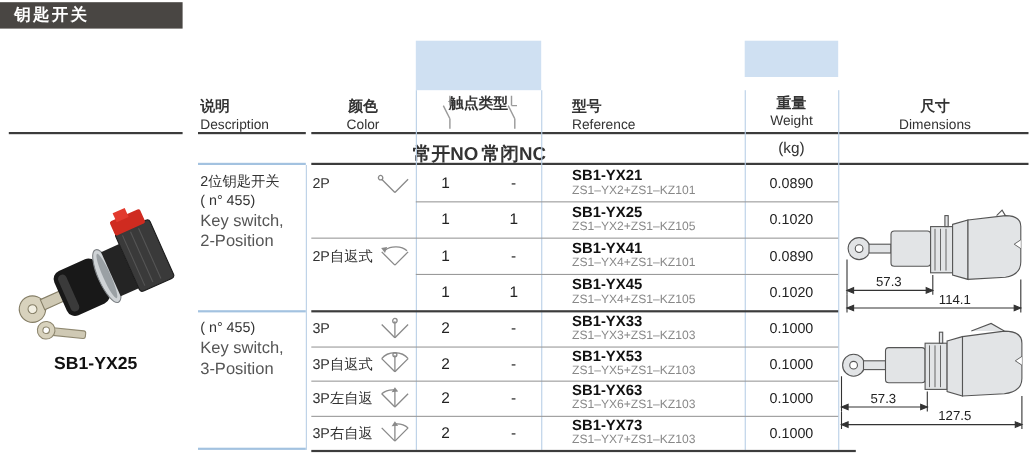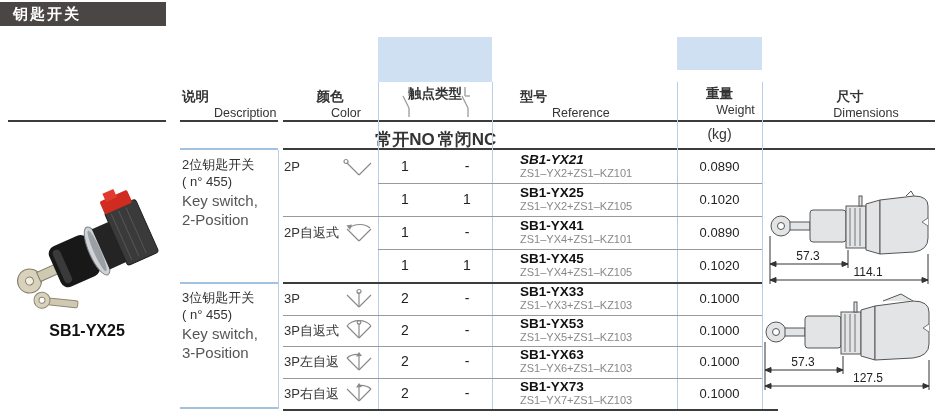--- a/index.html
+++ b/index.html
@@ -10,21 +10,21 @@
   #title-dark{left:0;top:2px;width:166px;height:24px;background:#494643;color:#fff;
     font-size:15px;font-weight:700;line-height:24px;padding-left:13px;box-sizing:border-box;letter-spacing:2px;}
   #title-blue{left:178px;top:2px;width:762px;height:24px;background:#8ab0dd;color:#fff;
     font-size:13.5px;font-weight:700;line-height:24px;padding-left:9px;box-sizing:border-box;}
   .hline{height:2px;background:#3c3c3c;}
   .hline-thin{height:1px;background:#9a9a9a;}
   .hline-blue{height:2px;background:#a3c2e0;}
   .vline{width:1px;background:#b9cfe6;}
   .bluecell{background:#cfe0f2;}
   .hdr{font-size:13.5px;line-height:1.25;}
-  .hdr .en{font-size:12.5px;margin-left:32px;}
+  .hdr .en{font-size:12.5px;}
   .center{text-align:center;}
   .subhdr{font-size:17px;color:#333;font-weight:600;text-align:center;}
   .cellval{font-size:14px;color:#222;text-align:center;}
   .refname{font-size:13.5px;font-weight:700;color:#111;line-height:1.15;}
   .refsub{font-size:11px;color:#888;line-height:1.2;}
   .colorlabel{font-size:13px;color:#333;}
   .descblock{font-size:13px;color:#333;line-height:1.3;}
   .descblock .small{font-size:15px;color:#555;}
   #caption{left:8px;top:322px;width:158px;text-align:center;font-size:16px;font-weight:700;color:#111;}
   svg text{font-family:"Liberation Sans","DejaVu Sans",sans-serif;}
@@ -137,21 +137,21 @@
         <div class="small">Key switch,</div>
         <div class="small">2-Position</div>
       </div>
       <div class="colorlabel" style="position: absolute; left: 284px; top: 150px; width: 64px; height: 33px; line-height: 33px;">2P</div>
       <div style="position: absolute; left: 342px; top: 155.5px; width: 34px; height: 22px;"><svg width="34" height="22" viewBox="0 0 34 22">
           <path d="M17,19 L5,7 M17,19 L29,7" fill="none" stroke="#8a8a8a" stroke-width="1.2"></path>
           <circle cx="4" cy="5.5" r="2" fill="none" stroke="#8a8a8a" stroke-width="1.2"></circle>
         </svg></div>
       <div class="cellval" style="position: absolute; left: 374px; top: 150px; width: 62px; height: 33px; line-height: 33px;">1</div>
       <div class="cellval" style="position: absolute; left: 436px; top: 150px; width: 62px; height: 33px; line-height: 33px;">-</div>
-      <div class="refname" style="position: absolute; left: 520px; top: 152px; width: 160px; font-style: italic;">SB1-YX21</div>
+      <div class="refname" style="position: absolute; left: 520px; top: 152px; width: 160px;">SB1-YX21</div>
       <div class="refsub" style="position: absolute; left: 520px; top: 167px; width: 160px;">ZS1–YX2+ZS1–KZ101</div>
       <div class="cellval" style="position: absolute; left: 677px; top: 150px; width: 85px; height: 33px; line-height: 33px; font-size: 13px;">0.0890</div>
       <div class="cellval" style="position: absolute; left: 374px; top: 183px; width: 62px; height: 33px; line-height: 33px;">1</div>
       <div class="cellval" style="position: absolute; left: 436px; top: 183px; width: 62px; height: 33px; line-height: 33px;">1</div>
       <div class="refname" style="position: absolute; left: 520px; top: 185px; width: 160px;">SB1-YX25</div>
       <div class="refsub" style="position: absolute; left: 520px; top: 200px; width: 160px;">ZS1–YX2+ZS1–KZ105</div>
       <div class="cellval" style="position: absolute; left: 677px; top: 183px; width: 85px; height: 33px; line-height: 33px; font-size: 13px;">0.1020</div>
       <div class="hline-thin" style="position: absolute; left: 378px; top: 183px; width: 384px;"></div>
       <div class="colorlabel" style="position: absolute; left: 284px; top: 216px; width: 64px; height: 33px; line-height: 33px;">2P自返式</div>
       <div style="position: absolute; left: 342px; top: 221.5px; width: 34px; height: 22px;"><svg width="34" height="22" viewBox="0 0 34 22">
@@ -165,21 +165,20 @@
       <div class="refsub" style="position: absolute; left: 520px; top: 233px; width: 160px;">ZS1–YX4+ZS1–KZ101</div>
       <div class="cellval" style="position: absolute; left: 677px; top: 216px; width: 85px; height: 33px; line-height: 33px; font-size: 13px;">0.0890</div>
       <div class="hline-thin" style="position: absolute; left: 283px; top: 216px; width: 479px;"></div>
       <div class="cellval" style="position: absolute; left: 374px; top: 249px; width: 62px; height: 33px; line-height: 33px;">1</div>
       <div class="cellval" style="position: absolute; left: 436px; top: 249px; width: 62px; height: 33px; line-height: 33px;">1</div>
       <div class="refname" style="position: absolute; left: 520px; top: 251px; width: 160px;">SB1-YX45</div>
       <div class="refsub" style="position: absolute; left: 520px; top: 266px; width: 160px;">ZS1–YX4+ZS1–KZ105</div>
       <div class="cellval" style="position: absolute; left: 677px; top: 249px; width: 85px; height: 33px; line-height: 33px; font-size: 13px;">0.1020</div>
       <div class="hline-thin" style="position: absolute; left: 378px; top: 249px; width: 384px;"></div>
       <div class="descblock" style="position: absolute; left: 182px; top: 290px; width: 96px;">
-        <div>3位钥匙开关</div>
         <div>( n° 455)</div>
         <div class="small">Key switch,</div>
         <div class="small">3-Position</div>
       </div>
       <div class="colorlabel" style="position: absolute; left: 284px; top: 283px; width: 64px; height: 31.5px; line-height: 31.5px;">3P</div>
       <div style="position: absolute; left: 342px; top: 287.75px; width: 34px; height: 22px;"><svg width="34" height="22" viewBox="0 0 34 22">
           <path d="M17,19 L5,7 M17,19 L29,7" fill="none" stroke="#8a8a8a" stroke-width="1.2"></path>
           <path d="M17,19 L17,4" fill="none" stroke="#8a8a8a" stroke-width="1.2"></path>
           <circle cx="17" cy="3.5" r="2" fill="none" stroke="#8a8a8a" stroke-width="1.2"></circle>
         </svg></div>

